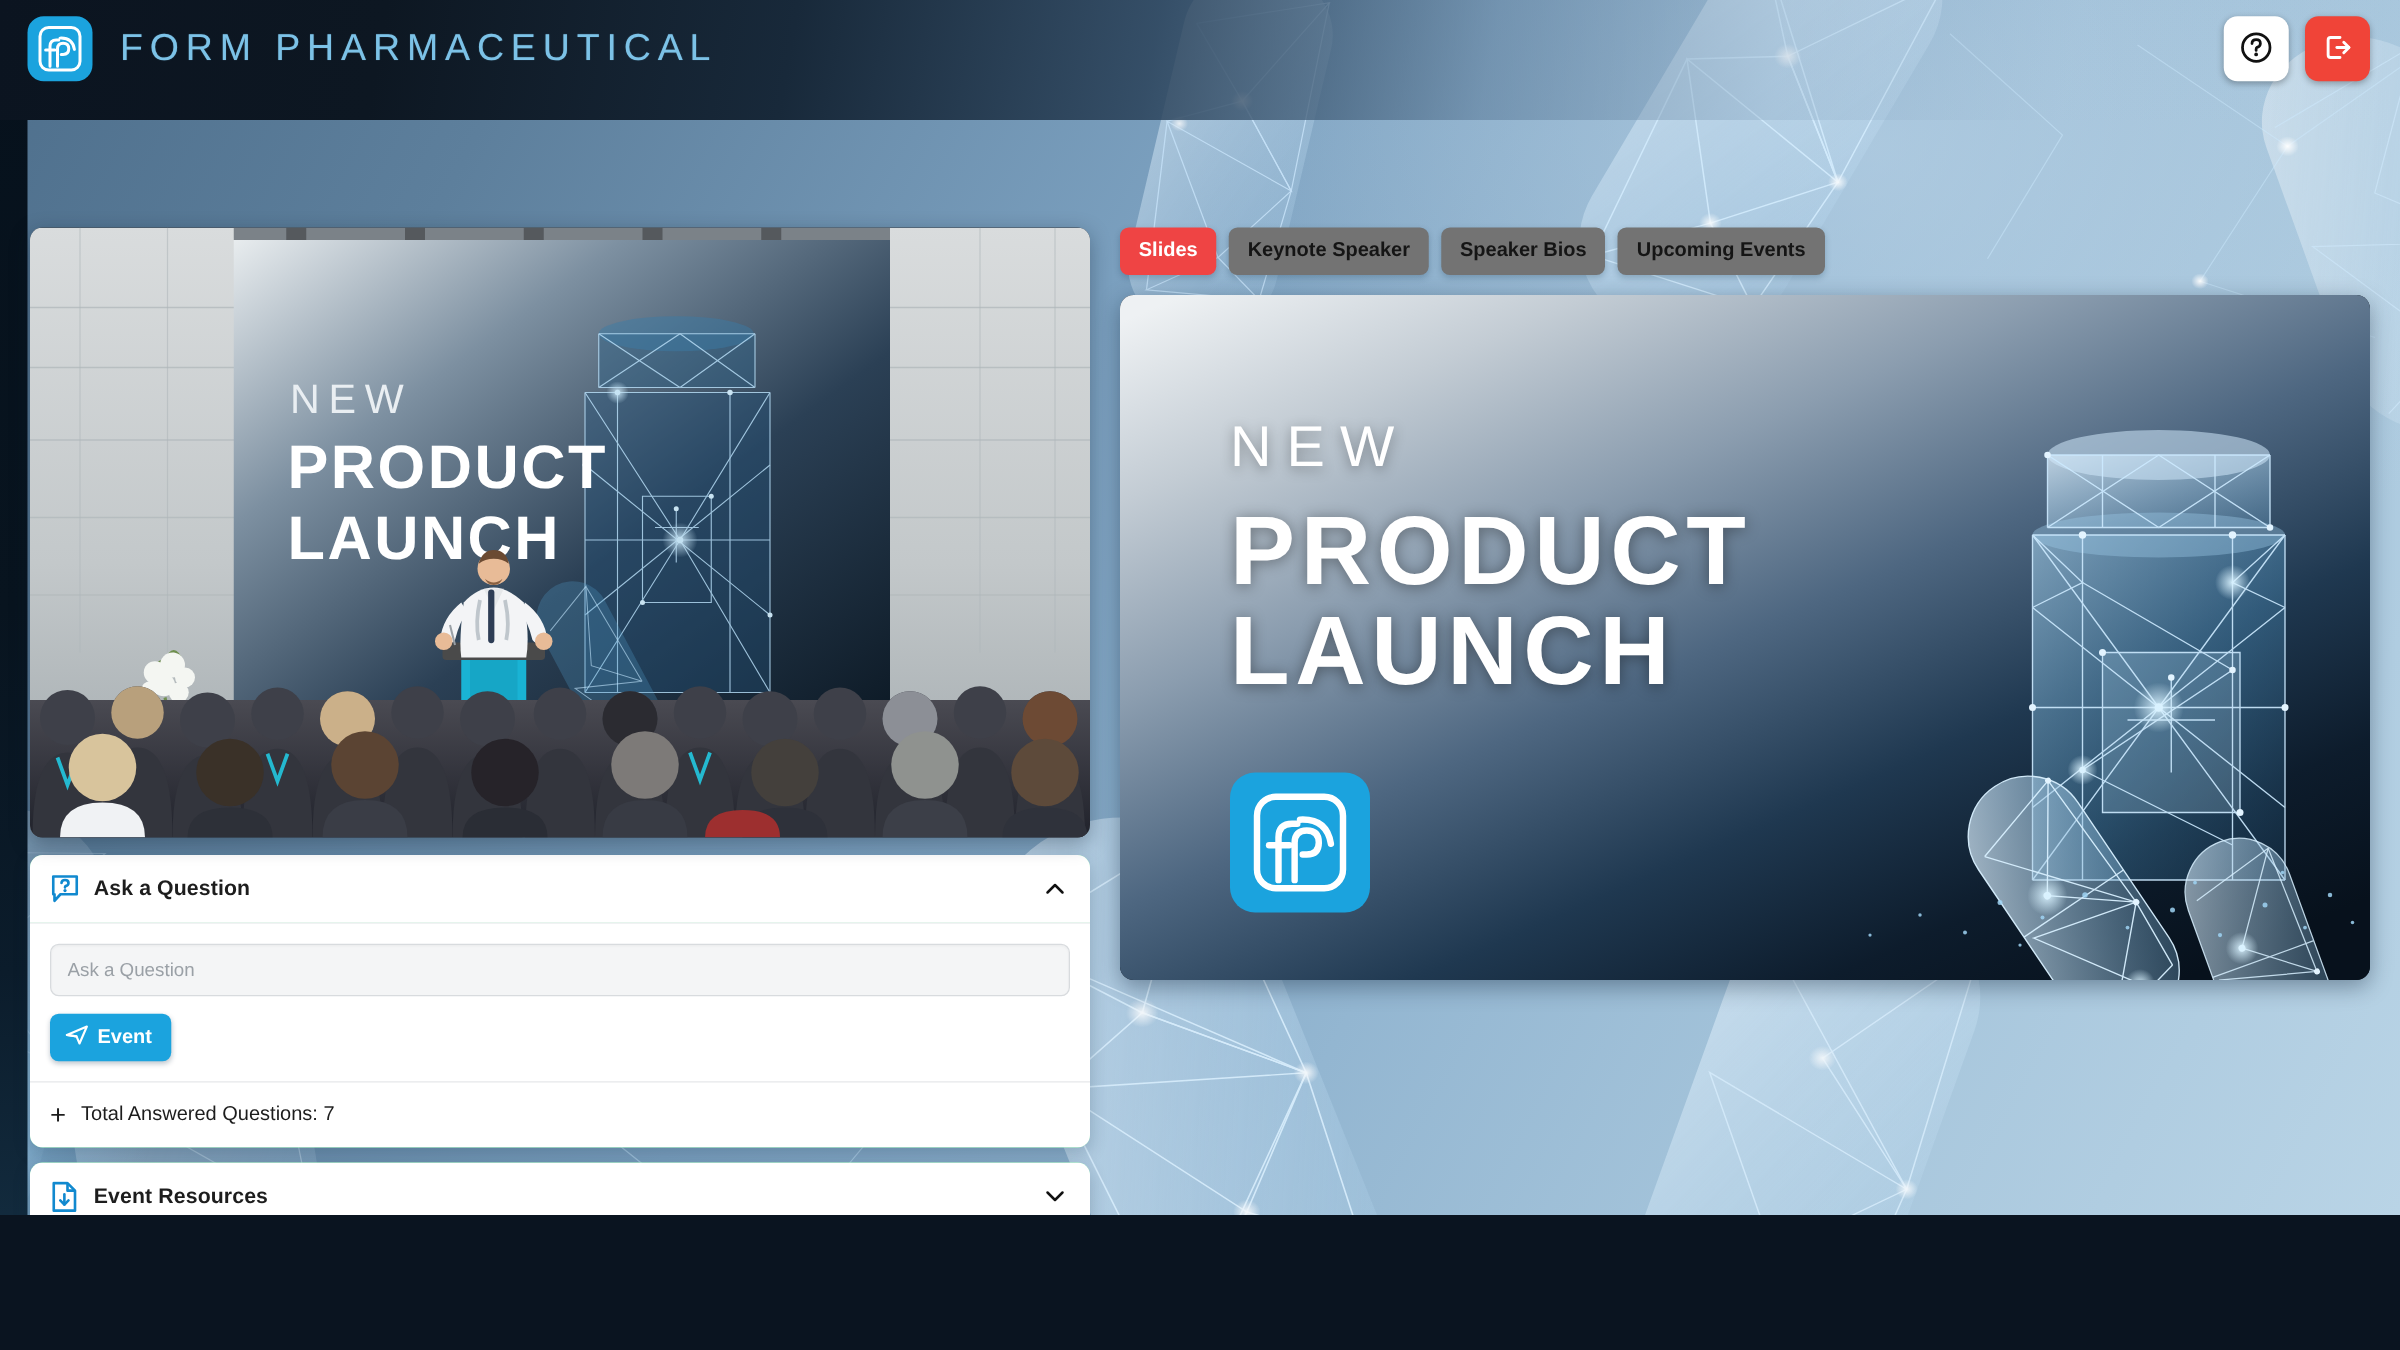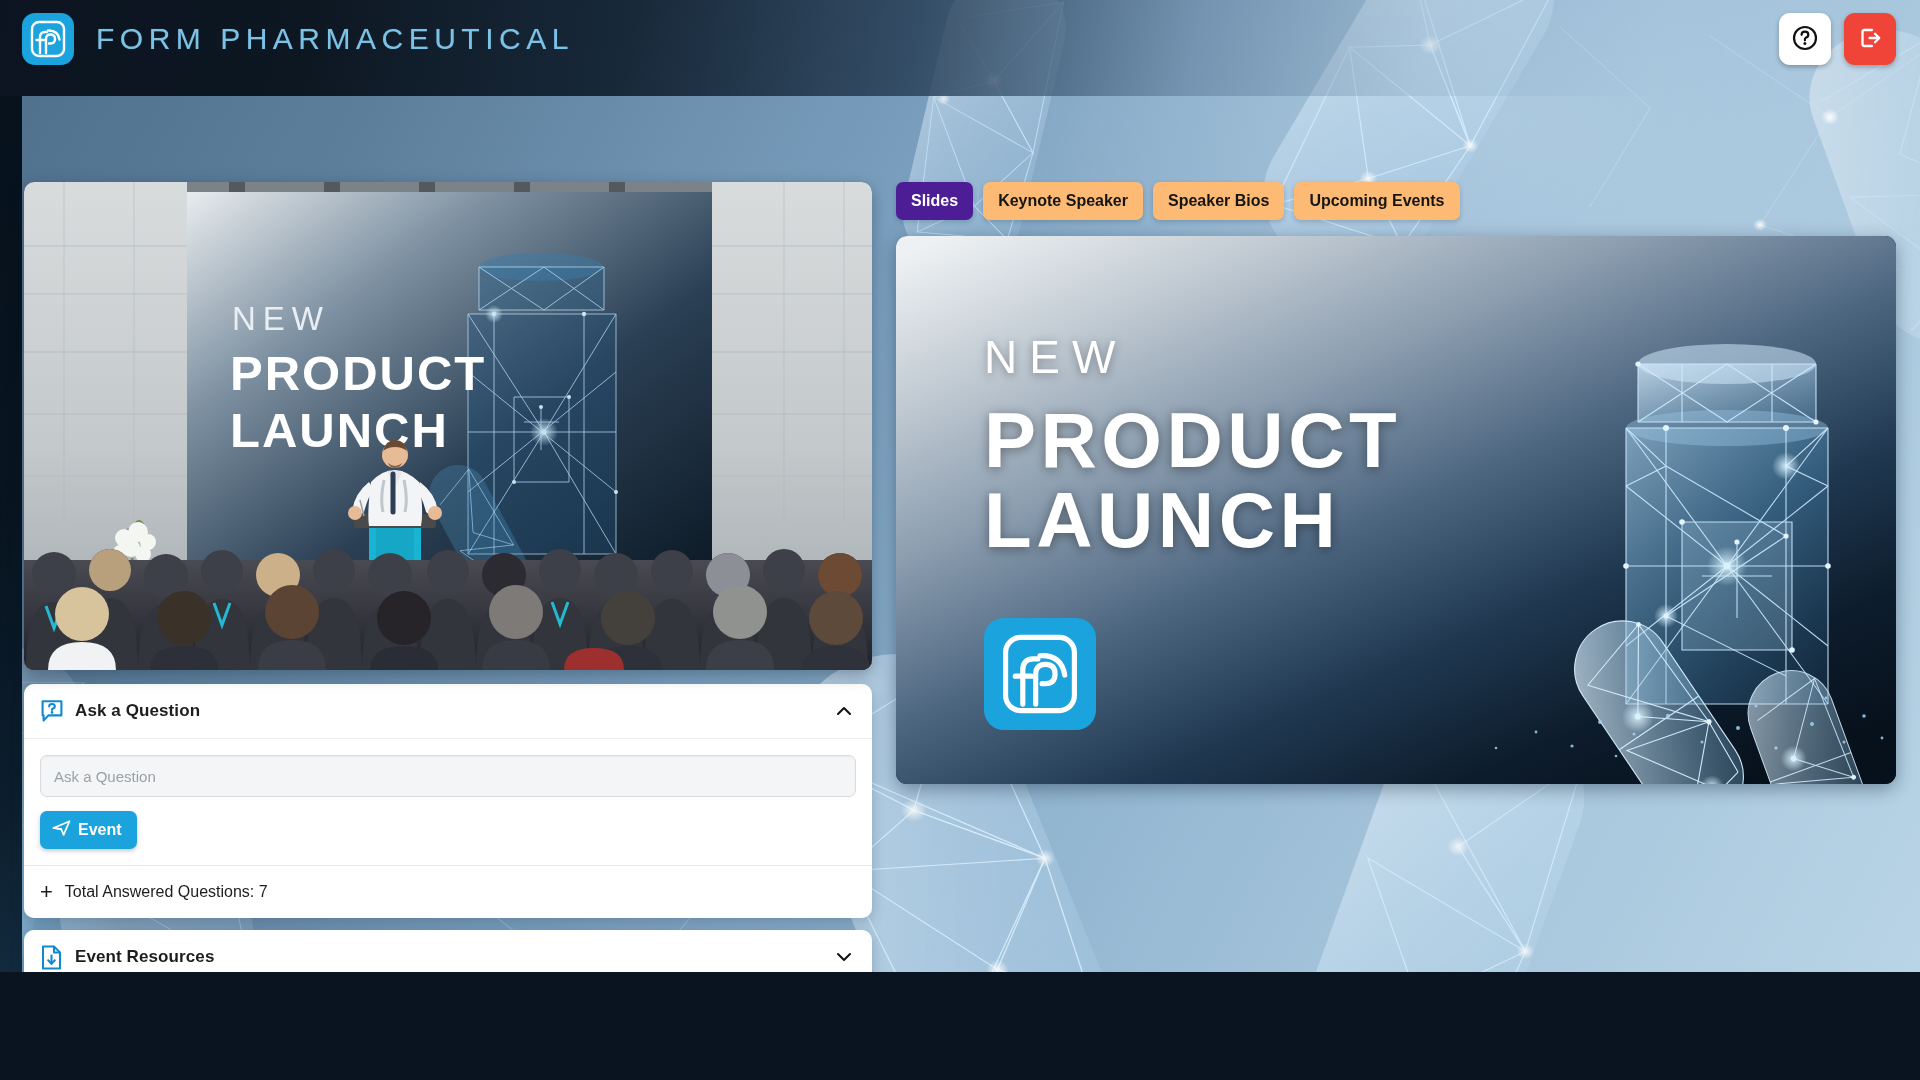--- a/index.html
+++ b/index.html
@@ -151,27 +151,27 @@
 
   
   #right-col { position: absolute; left: 896px; top: 182px; z-index: 45; }
   #tabs { display: flex; gap: 10px; align-items: flex-start; }
   .tab {
     height: 38px;
     padding: 0 15px;
     border-radius: 7px;
     display: flex; align-items: center;
     font-size: 16px; font-weight: bold;
-    background: #fdba74; color: #151515;
+    background: #737373; color: #151515;
     cursor: pointer; border: none;
     white-space: nowrap;
     font-family: "Liberation Sans", sans-serif;
     box-shadow: 0 2px 5px rgba(10,40,66,0.22);
   }
-  .tab.active { background: #4c1d95; color: #ffffff; }
+  .tab.active { background: #ef4444; color: #ffffff; }
 
   #slide {
     margin-top: 16px;
     width: 1000px; height: 548px;
     border-radius: 11px;
     overflow: hidden;
     position: relative;
     box-shadow: 0 5px 18px rgba(10,30,50,0.38);
     background: #0a1119;
   }

